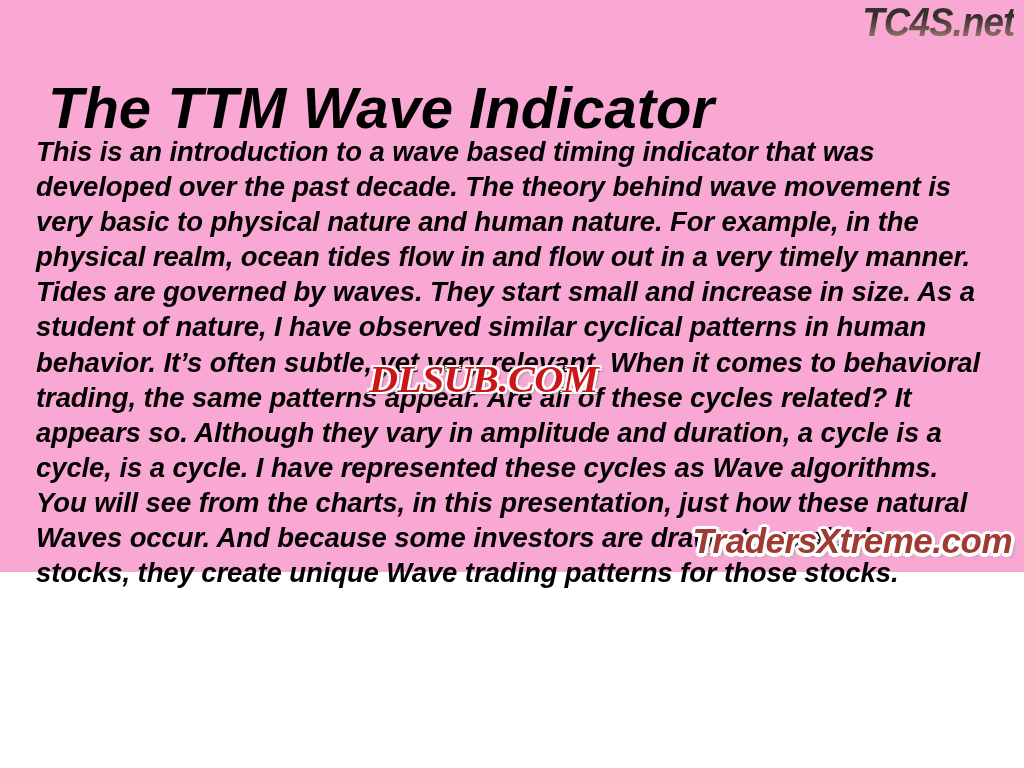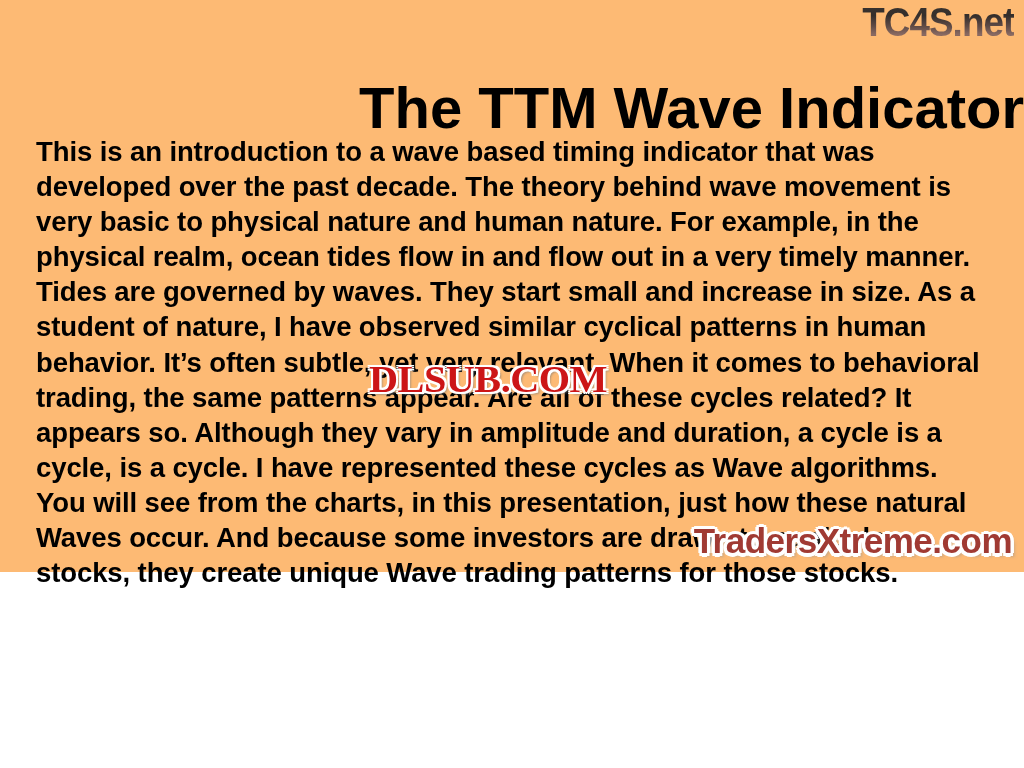--- a/index.html
+++ b/index.html
@@ -13,21 +13,22 @@
     font-family: "Liberation Sans", sans-serif;
     overflow: hidden;
     position: relative;
   }
 
   .slide {
     position: absolute;
     inset: 0;
     width: 1024px;
     height: 572px;
-    background: #fdba74;
+    background: #f9a8d4;
+    font-style: italic;
   }
 
   
   .brand-tc4s {
     position: absolute;
     right: 10px;
     top: 2px;
     font-family: "Liberation Sans Narrow", "Liberation Sans", sans-serif;
     font-weight: bold;
     font-size: 40px;
@@ -49,28 +50,29 @@
     white-space: nowrap;
     user-select: none;
   }
 
   
   .slide-title {
     position: absolute;
     left: 0;
     right: 0;
     top: 36px;
-    text-align: right;
+    text-align: left;
     font-family: "Liberation Sans Narrow", "Liberation Sans", sans-serif;
     font-weight: bold;
     font-size: 58px;
     line-height: 66px;
     color: #000000;
     letter-spacing: 0px;
     white-space: nowrap;
+    padding-left: 48px;
   }
 
   
   .body-copy {
     position: absolute;
     left: 36px;
     top: 134px;
     width: 958px;
     font-family: "Liberation Sans Narrow", "Liberation Sans", sans-serif;
     font-weight: bold;

